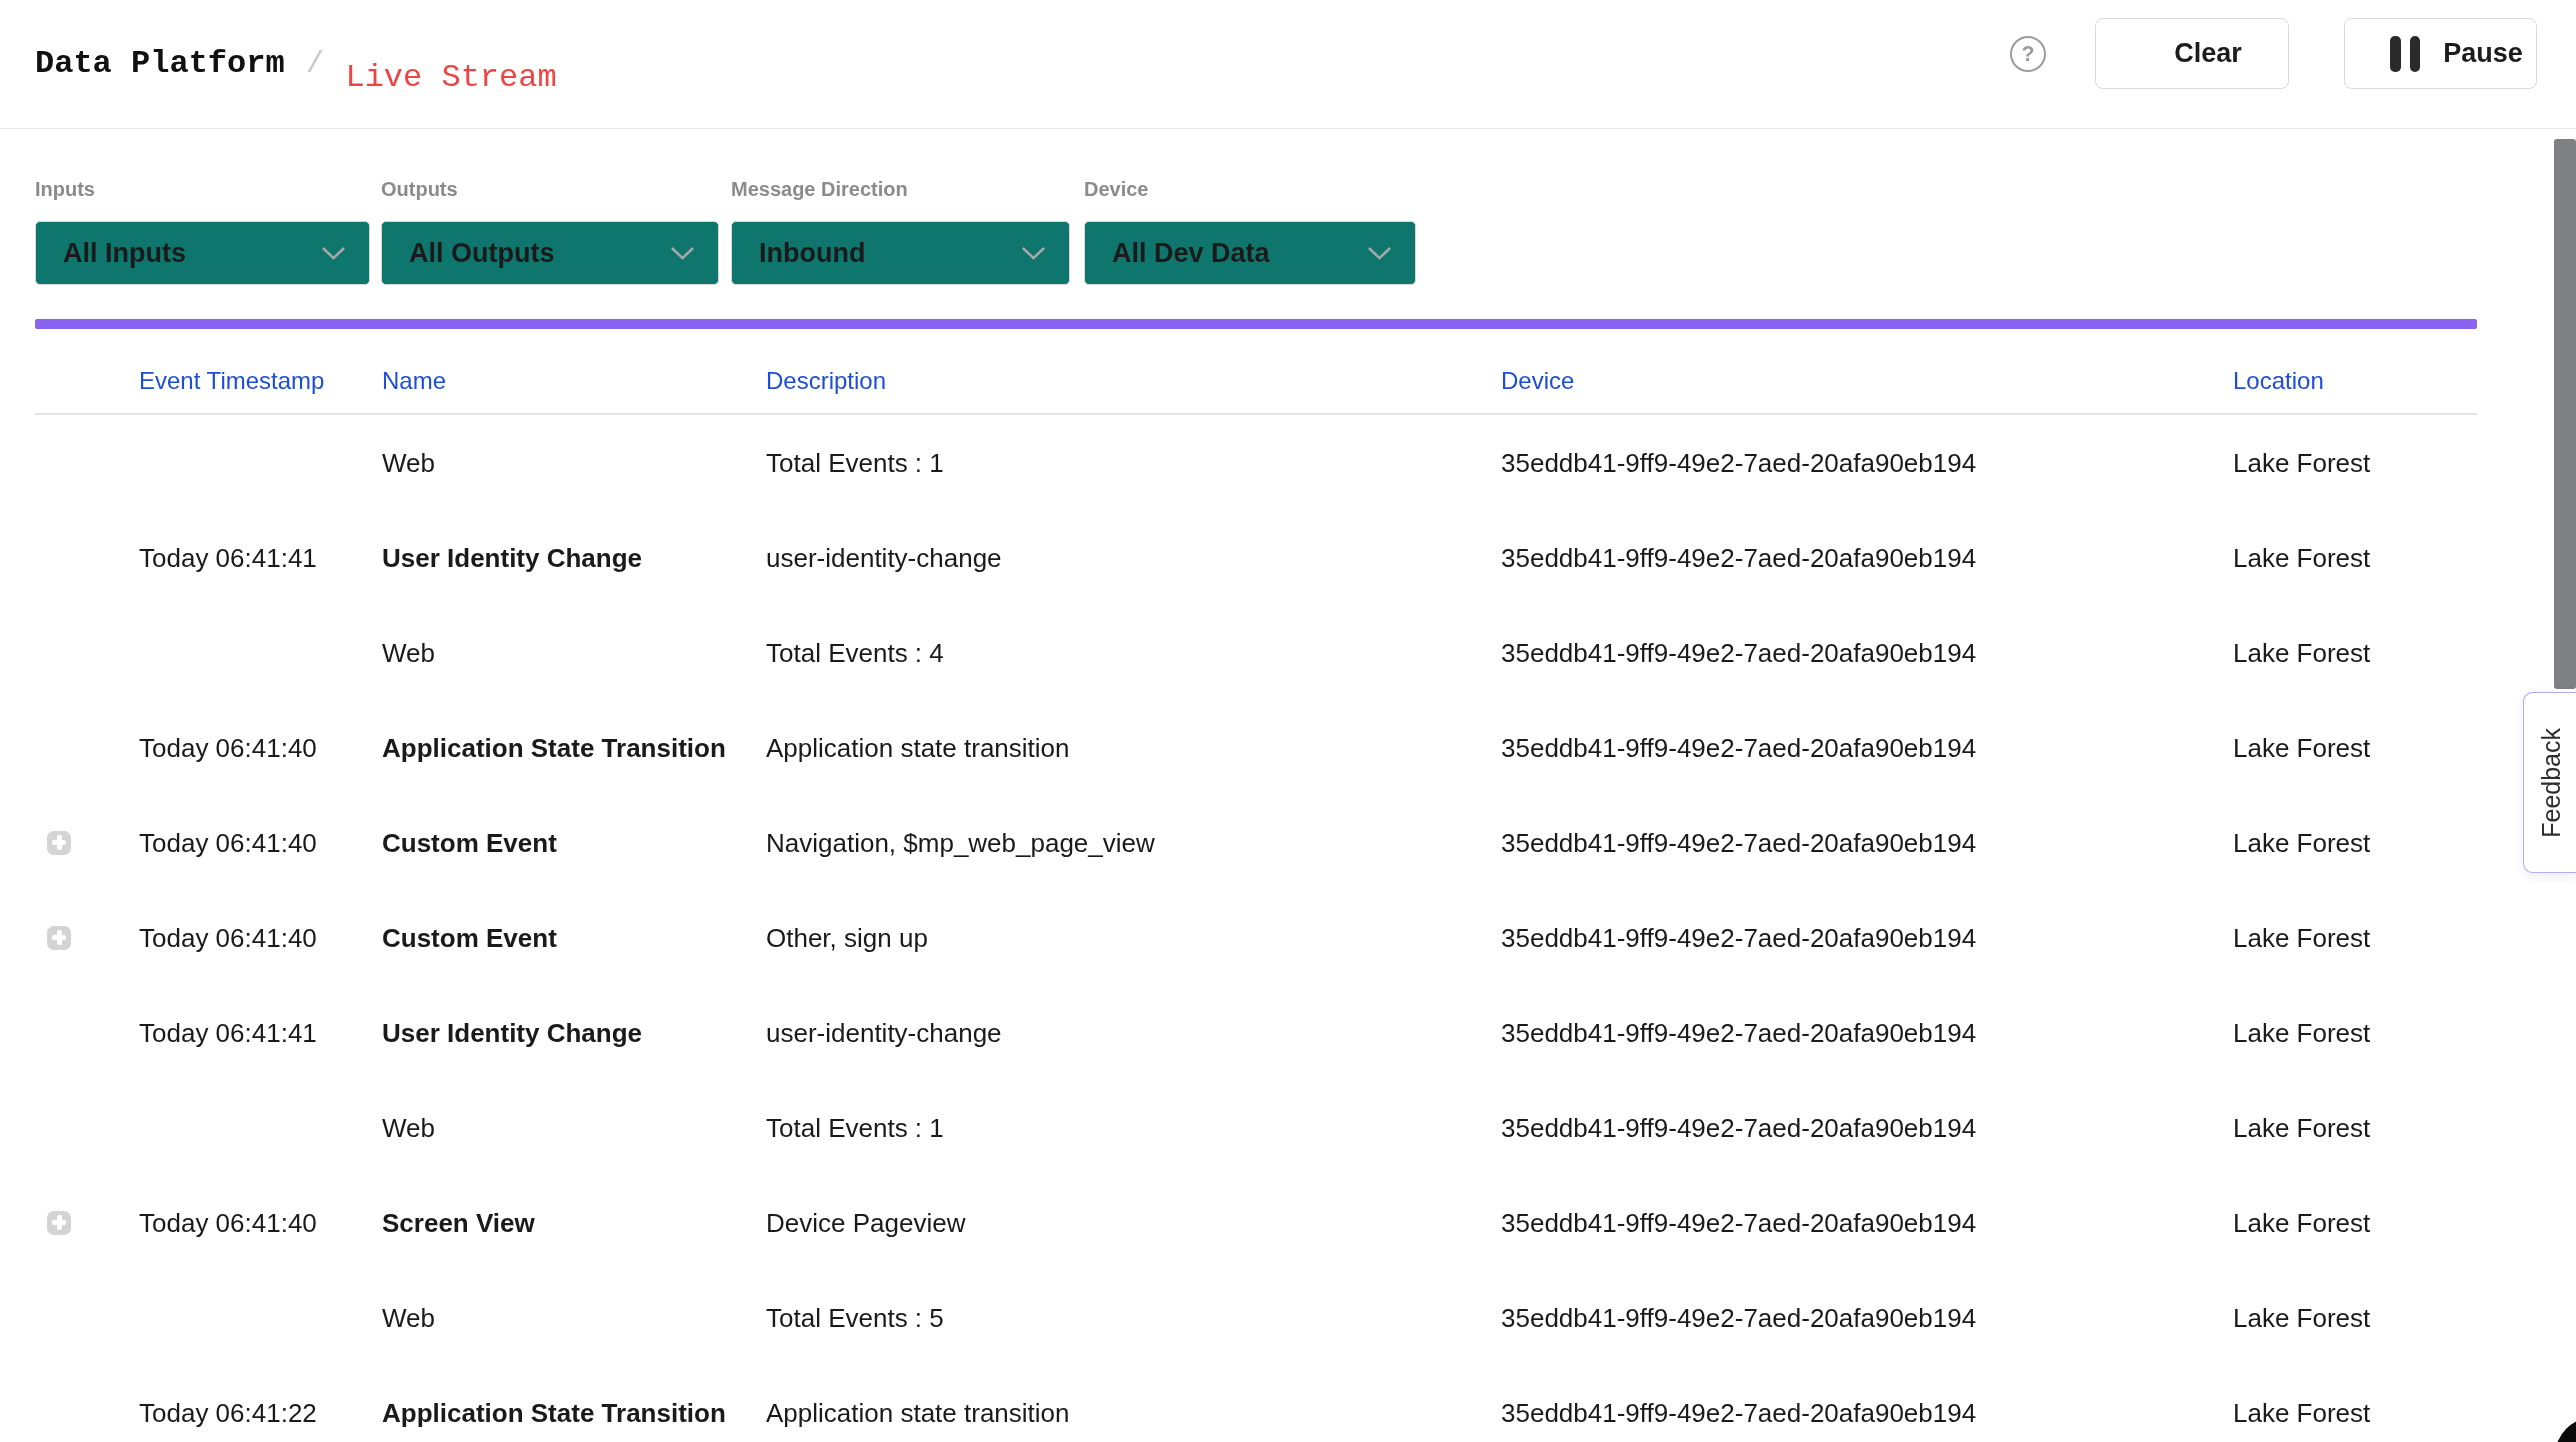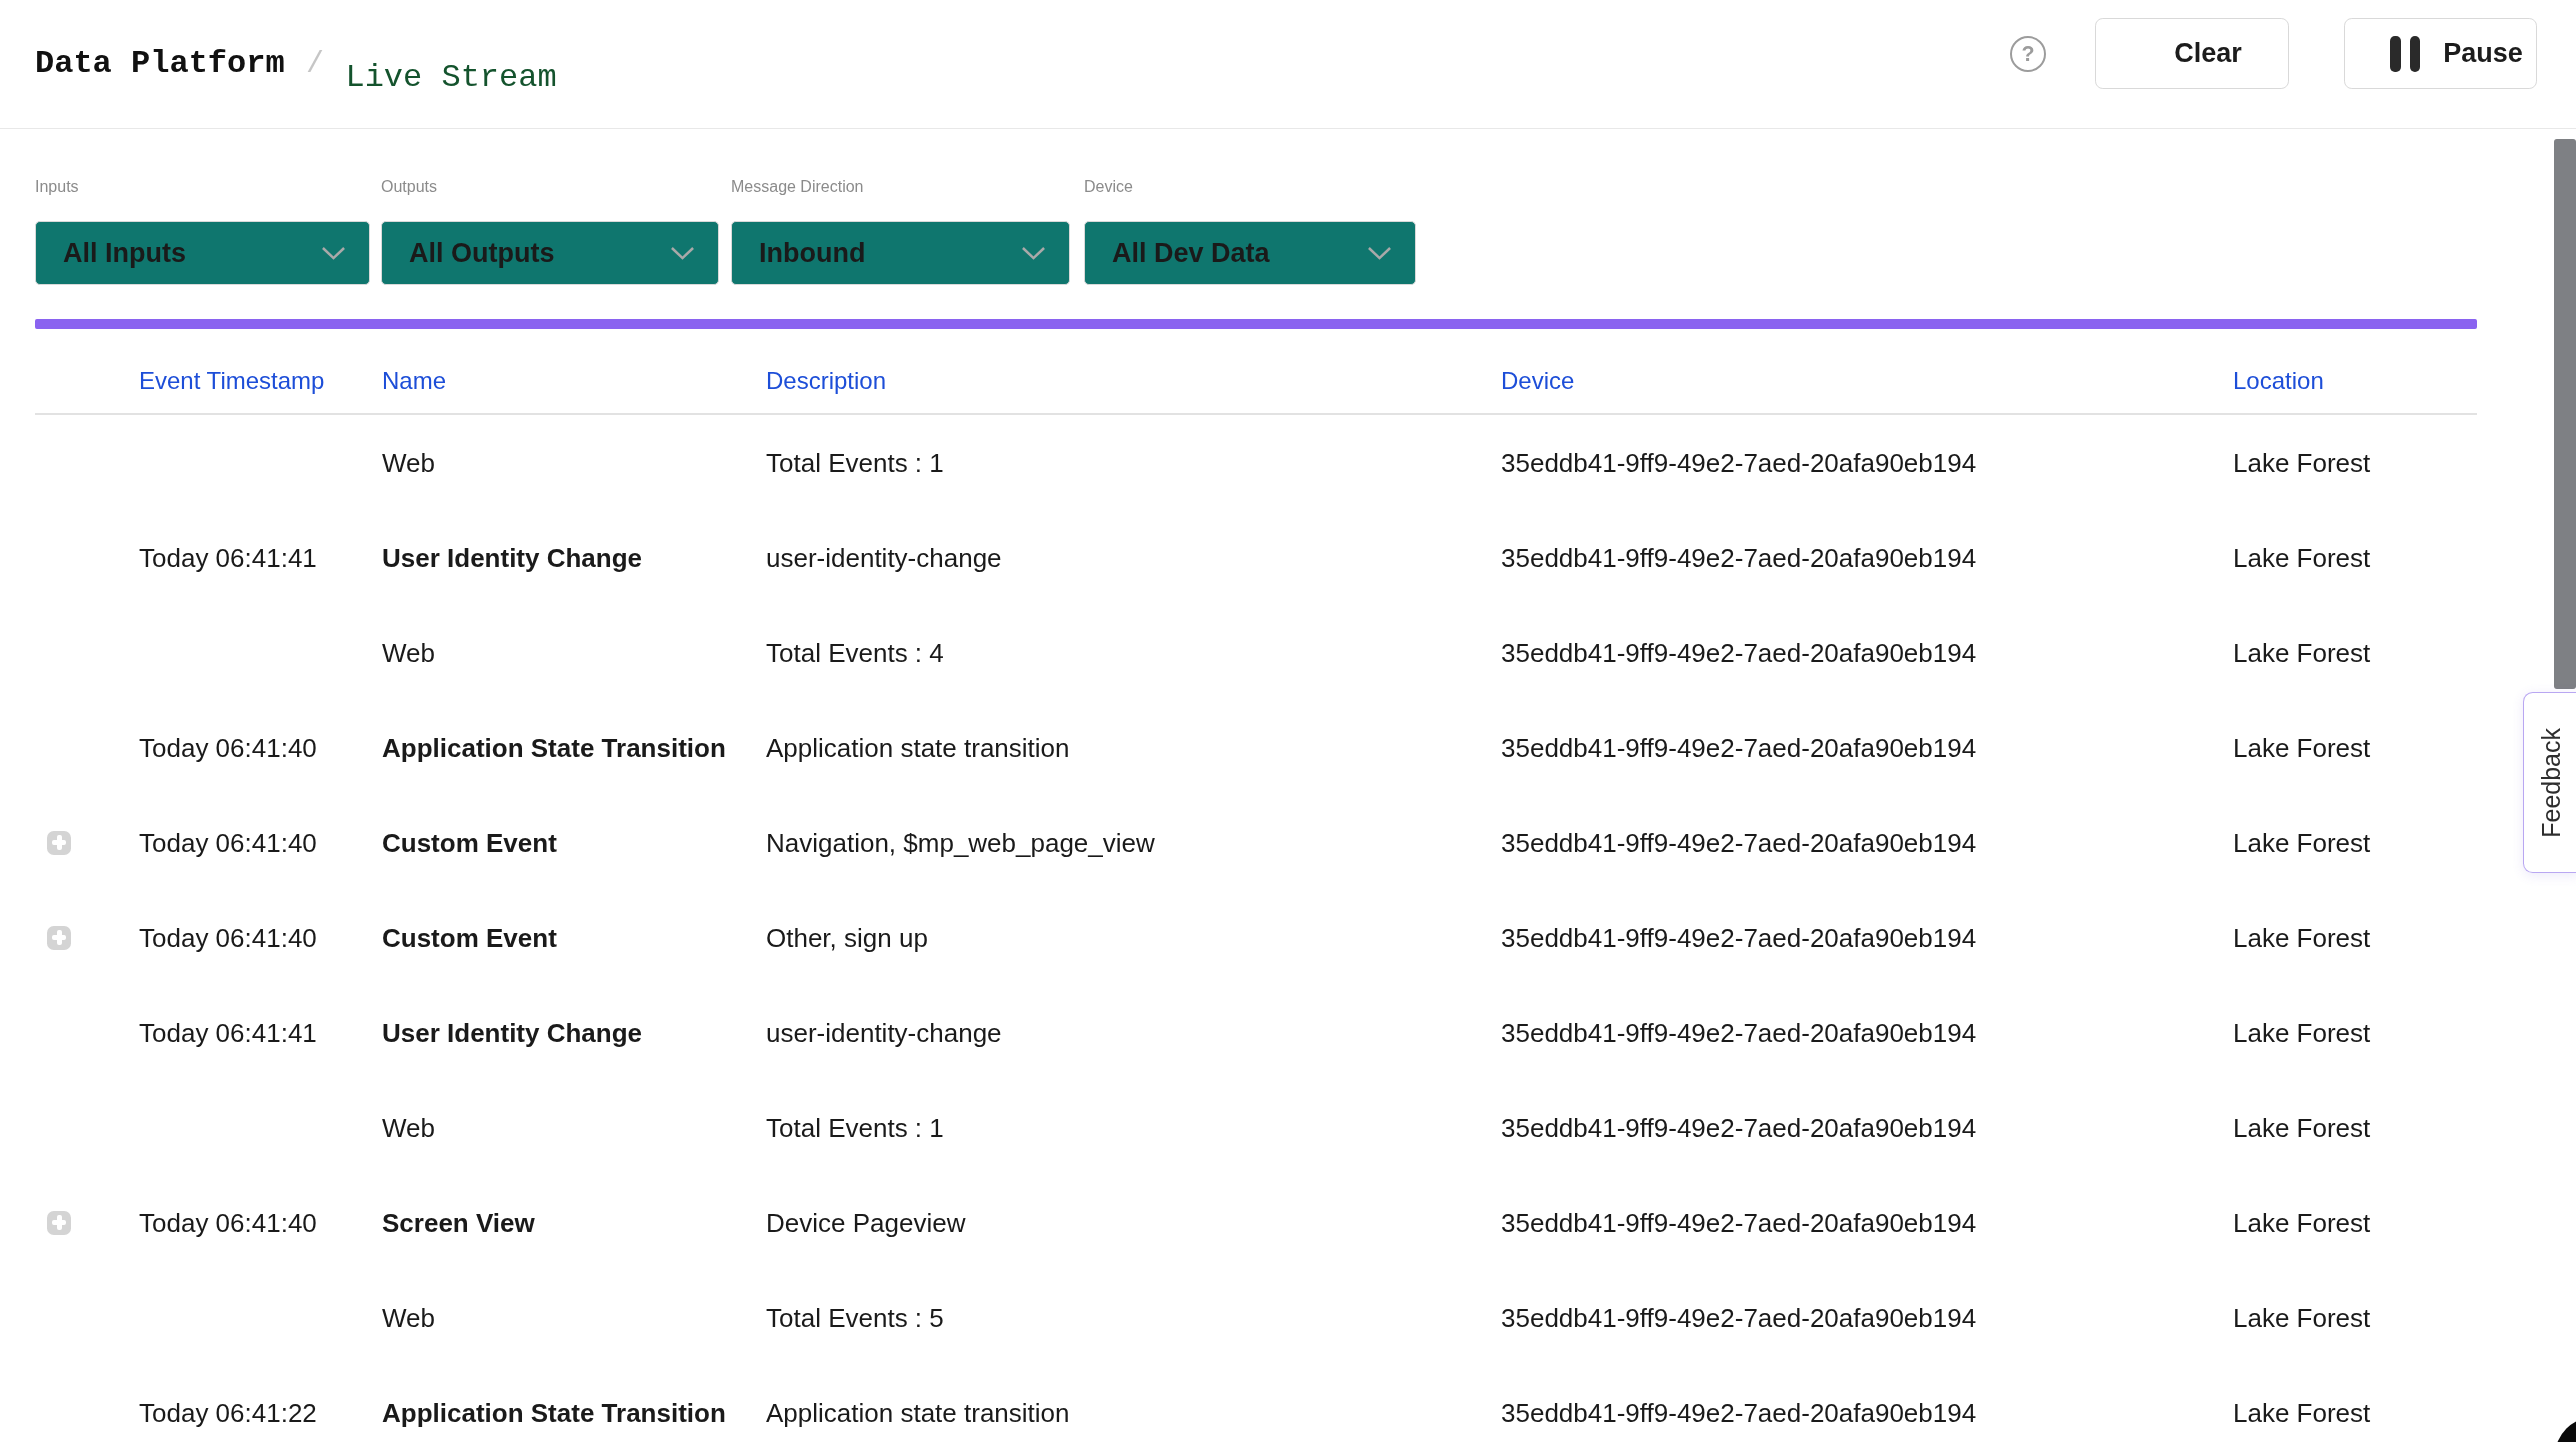--- a/index.html
+++ b/index.html
@@ -5,35 +5,35 @@
   html,body{margin:0;padding:0;background:#fff;}
   #app{position:relative;width:2576px;height:1442px;background:#ffffff;overflow:hidden;
        font-family:"Liberation Sans",sans-serif;color:#1a1a1a;}
 
   
   .page-header{position:absolute;left:0;top:0;width:2576px;height:129px;background:#fff;
                border-bottom:1.9px solid #e8e8e8;box-sizing:border-box;}
   .breadcrumb{position:absolute;left:35px;top:0;height:127px;display:flex;align-items:center;font-size:32px;font-family:Liberation Mono, monospace;}
   .crumb-section{font-weight:700;color:#111;}
   .crumb-sep{color:#c6c6c6;font-size:30px;margin:0 21.4px;font-weight:300;}
-  .crumb-page{font-weight:400;color:#14532d;margin-top:28px;}
+  .crumb-page{font-weight:400;color:#ef4444;margin-top:28px;}
 
   .help-button{position:absolute;left:2010px;top:36px;width:36px;height:36px;border:2.9px solid #9c9c9c;
                border-radius:50%;color:#9c9c9c;font-size:21.4px;font-weight:700;display:flex;
                align-items:center;justify-content:center;box-sizing:border-box;cursor:pointer;}
   .btn{position:absolute;top:18.4px;height:71px;border:1.9px solid #d9d9d9;border-radius:7.8px;background:#fff;
        display:flex;align-items:center;justify-content:center;font-size:27px;font-weight:700;
        color:#1c1c1c;box-sizing:border-box;cursor:pointer;padding-left:32px;}
   .btn-clear{left:2095px;width:194px;}
   .btn-pause{left:2304px;width:193px;gap:23px;margin-left:40px;}
   .pause-icon{display:flex;gap:8.7px;}
   .pause-bar{width:10.7px;height:36px;background:#2a2a2a;border-radius:4.9px;}
 
   
-  .filter-label{position:absolute;top:178px;font-size:16px;color:#8b8b8b;}
+  .filter-label{position:absolute;top:178px;font-size:20px;color:#8b8b8b;font-weight:bold;}
   .filter-box{position:absolute;top:221px;height:64px;border:1.9px solid #d9d9d9;border-radius:4.9px;background:#0f766e;
               display:flex;align-items:center;justify-content:space-between;padding:0 23px 0 27px;
               box-sizing:border-box;font-size:27px;font-weight:600;color:#1a1a1a;cursor:pointer;}
   .chev{flex:none;margin-left:13.6px;}
 
   
   .accent-divider{position:absolute;left:35px;top:319px;width:2442px;height:9.7px;background:#8A63F0;border-radius:1.9px;}
 
   
   .col-head{position:absolute;top:367px;font-size:24px;color:#1d4ed8;white-space:nowrap;}

